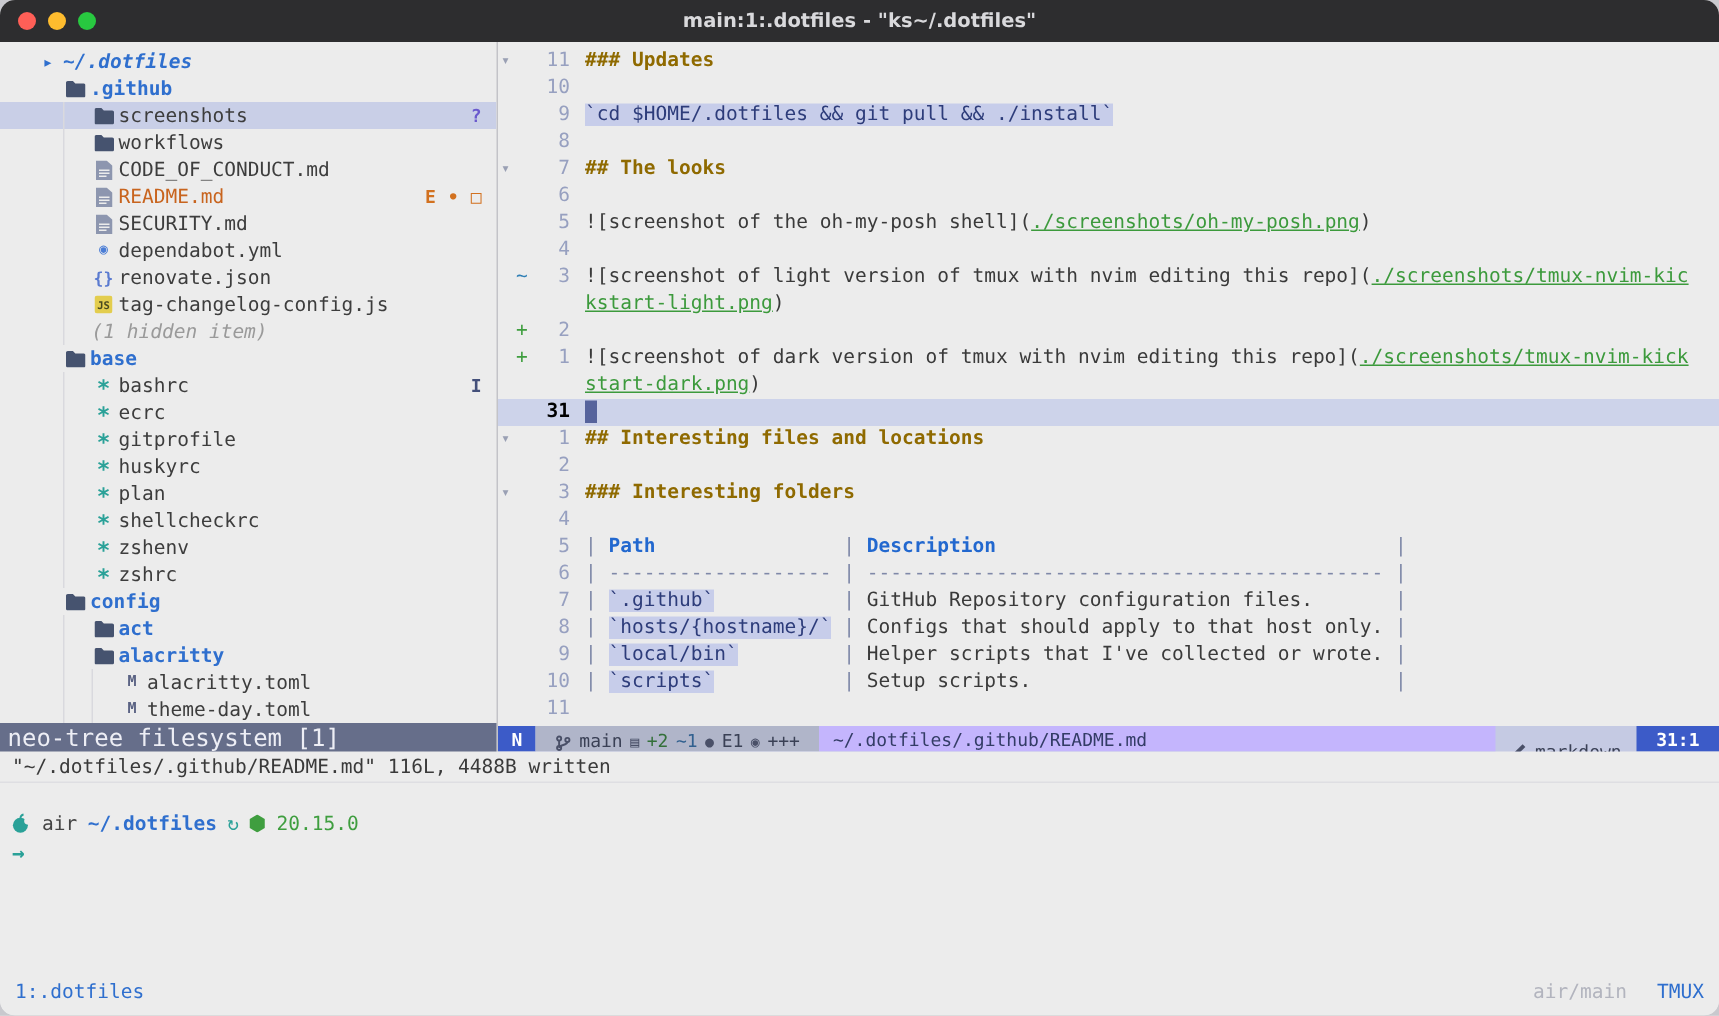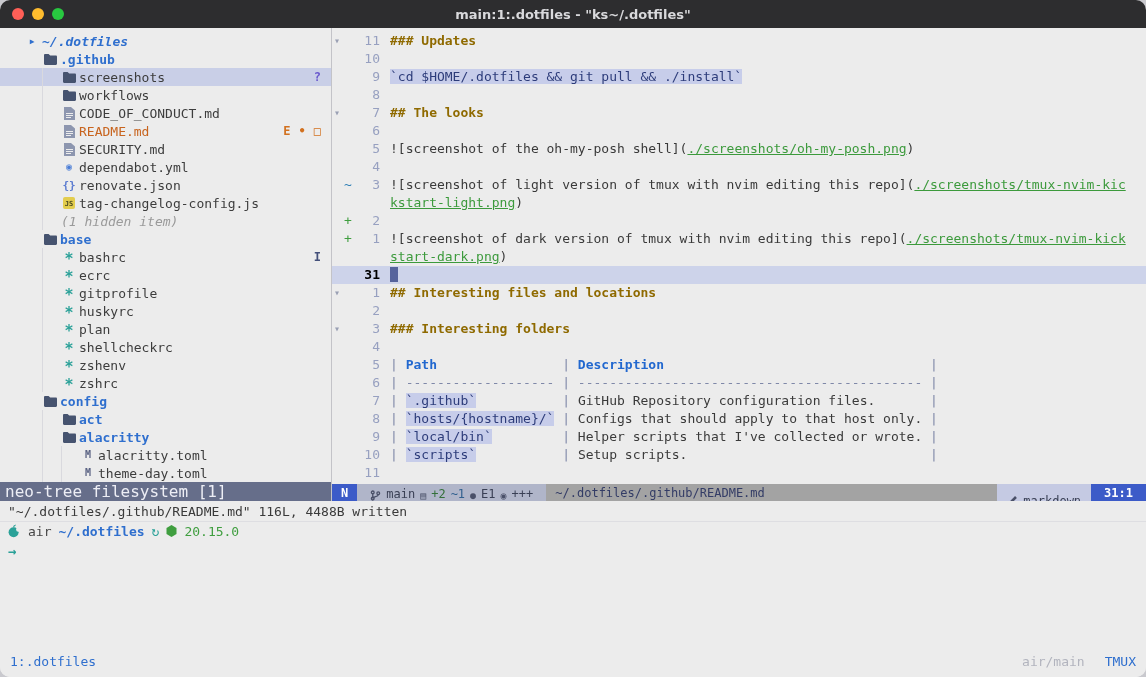--- a/index.html
+++ b/index.html
@@ -58,26 +58,26 @@
   .seg-pipe{color:#7f88a8;}
   .seg-th{color:#2268cf;font-weight:bold;}
   
   .statusline{flex:0 0 17px;display:flex;align-items:stretch;font-size:12px;background:#c5cae3;color:#3a4055;overflow:hidden;}
   .sl-seg{display:flex;align-items:center;}
   .sl-mode{background:#3c5bc8;color:#fff;font-weight:bold;padding:0 9px;}
   .sl-git{background:#b0b5c9;padding:0 13px;gap:5px;align-items:flex-end;}
   .sl-git .num-add{color:#34703a;} .sl-git .num-mod{color:#31608f;}
   .sl-ic{display:inline-flex;align-items:center;}
   .sl-gl{font-size:10px;color:#4a5068;}
-  .sl-path{background:#a3a3a3;color:#333c66;padding:0 9px;flex:1;min-width:0;overflow:hidden;}
+  .sl-path{background:#c4b5fd;color:#333c66;padding:0 9px;flex:1;min-width:0;overflow:hidden;}
   .sl-ft{padding:0 10px;gap:5px;margin-top:16px;}
   .sl-pos{background:#3c5bc8;color:#fff;font-weight:bold;padding:0 13px;}
   
   .cmdline{flex:0 0 20px;display:flex;align-items:center;padding-left:8px;color:#3a3a3a;white-space:pre;}
-  .shell{flex:1;border-top:1px solid #dedee2;padding:0 8px 0 8px;min-height:0;}
+  .shell{flex:1;border-top:1px solid #dedee2;padding:18px 8px 0 8px;min-height:0;}
   .prompt-line{height:18px;display:flex;align-items:center;gap:7px;}
   .p-host{color:#454545;}
   .p-path{color:#2f6fce;font-weight:bold;}
   .p-sync{color:#2aa198;}
   .p-ver{color:#3f9e3f;}
   .arrow-line{height:18px;margin-top:3px;color:#2aa198;font-weight:bold;font-size:14px;}
   .tmux-bar{flex:0 0 32px;display:flex;align-items:center;padding:0 10px;}
   .tb-left{color:#2f6fce;}
   .tb-right{margin-left:auto;display:flex;gap:20px;align-items:center;}
   .tb-session{color:#b2b4be;}

